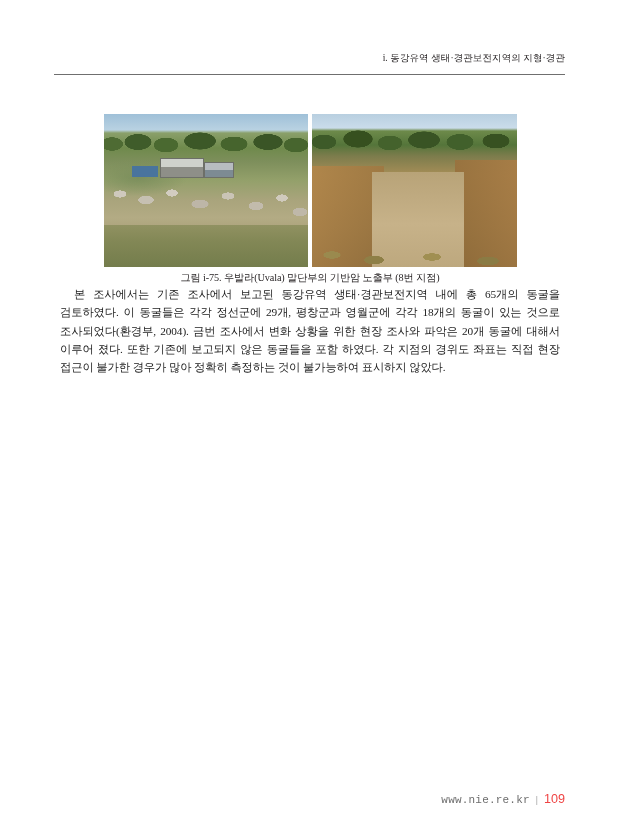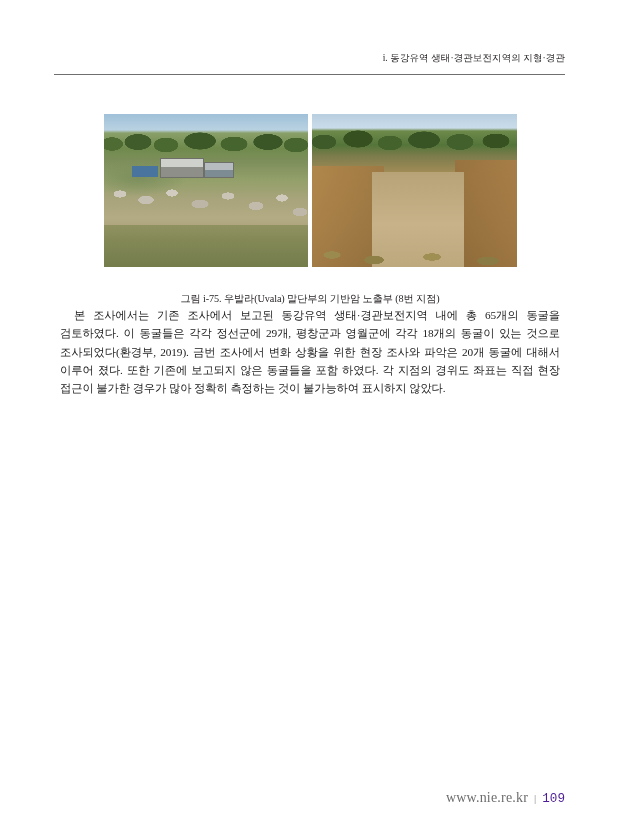--- a/index.html
+++ b/index.html
@@ -155,55 +155,55 @@
   }
   .photo-b .grass-tufts {
     position: absolute; left: 0; bottom: 0; width: 100%; height: 38px;
     background:
       radial-gradient(ellipse 14px 6px at 20px 26px, #9a8a4e 0 60%, rgba(154,138,78,0) 62%),
       radial-gradient(ellipse 16px 7px at 62px 31px, #8e7f46 0 60%, rgba(142,127,70,0) 62%),
       radial-gradient(ellipse 15px 6px at 120px 28px, #a08f52 0 60%, rgba(160,143,82,0) 62%),
       radial-gradient(ellipse 18px 7px at 176px 32px, #8a7b44 0 60%, rgba(138,123,68,0) 62%);
   }
   .figure-caption {
-    margin-top: 25px;
+    margin-top: 4px;
     text-align: center;
     font-size: 10.2px;
     color: #231f20;
     letter-spacing: -0.1px;
   }
   h3.subhead {
     margin: 30px 0 12px 0;
     font-size: 12.4px;
     font-weight: bold;
     letter-spacing: -0.2px;
   }
   .footer {
     position: absolute;
     bottom: 34px;
     right: 54px;
     display: flex;
     align-items: baseline;
     gap: 5px;
   }
   .footer .site {
-    font-family: Liberation Serif, serif;
-    font-size: 14px;
+    font-family: Liberation Mono, monospace;
+    font-size: 11px;
     color: #6d6d6d;
     letter-spacing: 0.2px;
   }
   .footer .bar {
     color: #8a8a8a;
     font-size: 11px;
     margin: 0 1px;
   }
   .footer .pageno {
-    font-family: Liberation Mono, monospace;
+    font-family: Liberation Sans, sans-serif;
     font-size: 12.6px;
-    color: #4c1d95;
+    color: #ef4444;
   }
 </style>
 </head>
 <body>
 
 <div class="page">
 
   <div class="running-head">i. 동강유역 생태·경관보전지역의 지형·경관</div>
   <div class="head-rule"></div>
 
@@ -225,21 +225,21 @@
           <div class="dry-left"></div>
           <div class="dry-right"></div>
           <div class="path"></div>
           <div class="grass-tufts"></div>
         </div>
       </div>
       <div class="figure-caption">그림 i-75. 우발라(Uvala) 말단부의 기반암 노출부 (8번 지점)</div>
     </div>
 
 
-    <p class="body">본 조사에서는 기존 조사에서 보고된 동강유역 생태·경관보전지역 내에 총 65개의 동굴을 검토하였다. 이 동굴들은 각각 정선군에 29개, 평창군과 영월군에 각각 18개의 동굴이 있는 것으로 조사되었다(환경부, 2019). 금번 조사에서 변화 상황을 위한 현장 조사와 파악은 20개 동굴에 대해서 이루어 졌다. 또한 기존에 보고되지 않은 동굴들을 포함 하였다. 각 지점의 경위도 좌표는 직접 현장 접근이 불가한 경우가 많아 정확히 측정하는 것이 불가능하여 표시하지 않았다.</p>
+    <p class="body">본 조사에서는 기존 조사에서 보고된 동강유역 생태·경관보전지역 내에 총 65개의 동굴을 검토하였다. 이 동굴들은 각각 정선군에 29개, 평창군과 영월군에 각각 18개의 동굴이 있는 것으로 조사되었다(환경부, 2004). 금번 조사에서 변화 상황을 위한 현장 조사와 파악은 20개 동굴에 대해서 이루어 졌다. 또한 기존에 보고되지 않은 동굴들을 포함 하였다. 각 지점의 경위도 좌표는 직접 현장 접근이 불가한 경우가 많아 정확히 측정하는 것이 불가능하여 표시하지 않았다.</p>
 
   </div>
 
   <div class="footer">
     <span class="site">www.nie.re.kr</span>
     <span class="bar">|</span>
     <span class="pageno">109</span>
   </div>
 
 </div>

